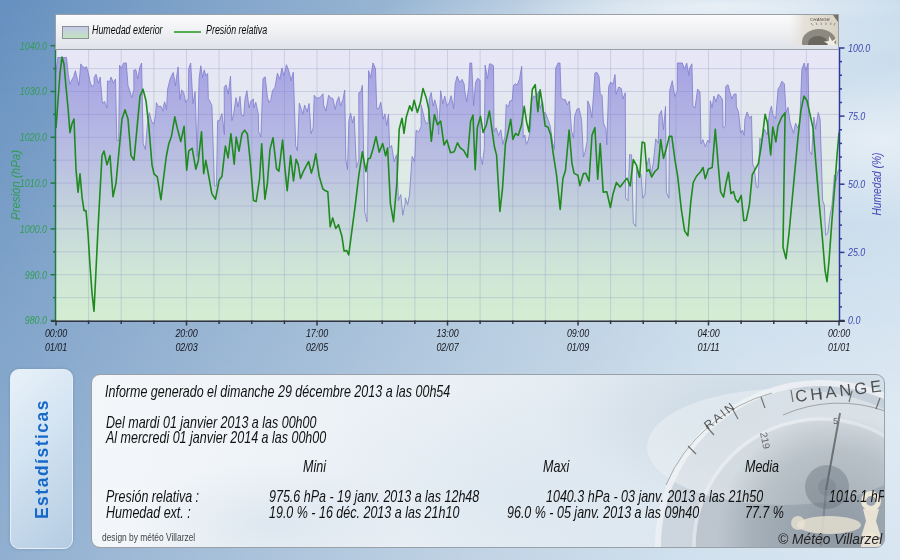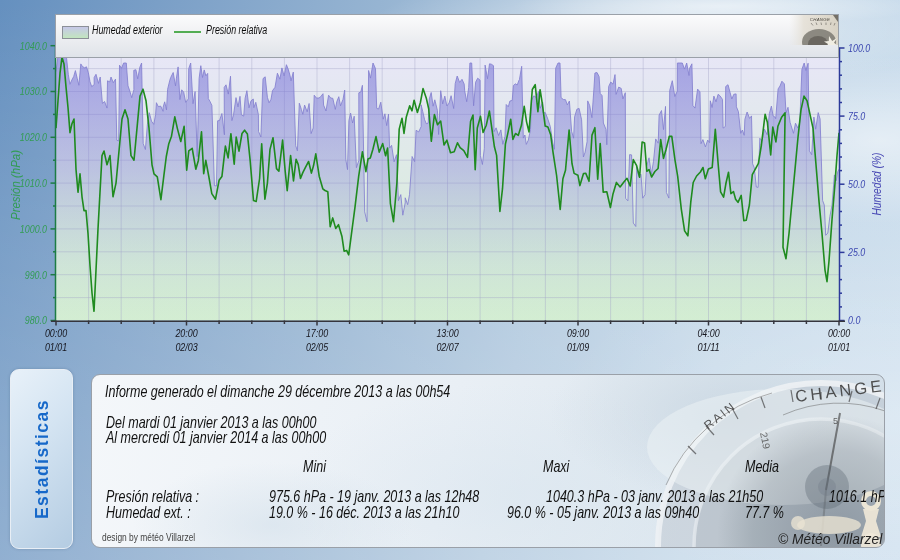--- a/index.html
+++ b/index.html
@@ -5,21 +5,21 @@
 body{width:900px;height:560px;overflow:hidden;position:relative;
  font-family:"Liberation Sans",sans-serif;
  background:
   radial-gradient(ellipse 420px 90px at 660px 30px, rgba(255,255,255,0.55), rgba(255,255,255,0) 70%),
   radial-gradient(ellipse 260px 24px at 720px 6px, rgba(255,255,255,0.5), rgba(255,255,255,0) 80%),
   radial-gradient(ellipse 300px 120px at 880px 140px, rgba(255,255,255,0.5), rgba(255,255,255,0) 70%),
   radial-gradient(ellipse 500px 260px at 900px 420px, rgba(255,255,255,0.25), rgba(255,255,255,0) 70%),
   linear-gradient(180deg, rgba(255,255,255,0) 0%, rgba(255,255,255,0.10) 40%, rgba(255,255,255,0.22) 100%),
   linear-gradient(100deg,#6590bf 0%,#7da1c8 18%,#96b4d2 38%,#b0c8de 58%,#c3d7e8 78%,#cadded 100%);}
 .abs{position:absolute;}
-#legend{left:55px;top:14px;width:784px;height:44px;
+#legend{left:55px;top:14px;width:784px;height:36px;
  background:linear-gradient(180deg,#fbfbfc 0%,#f1f2f4 40%,#e4e7ec 85%,#dfe3e9 100%);
  border:1px solid #9aa0a8;box-sizing:border-box;}
 #legend .sw{position:absolute;left:6px;top:11px;width:25px;height:11px;border:1px solid #8b9097;
  background:linear-gradient(180deg,#c6c8e8 0%,#c2e5bf 100%);}
 #legend .t1{position:absolute;left:36px;top:8px;font-style:italic;font-size:12px;color:#0a0a0a;
  transform:scaleX(0.74);transform-origin:left top;white-space:nowrap;}
 #legend .ln{position:absolute;left:118px;top:16px;width:27px;height:2px;background:#53ad53;}
 #legend .t2{position:absolute;left:150px;top:8px;font-style:italic;font-size:12px;color:#0a0a0a;
  transform:scaleX(0.74);transform-origin:left top;white-space:nowrap;}
 #minidial{position:absolute;right:0;top:0;width:49px;height:30px;overflow:hidden;}

